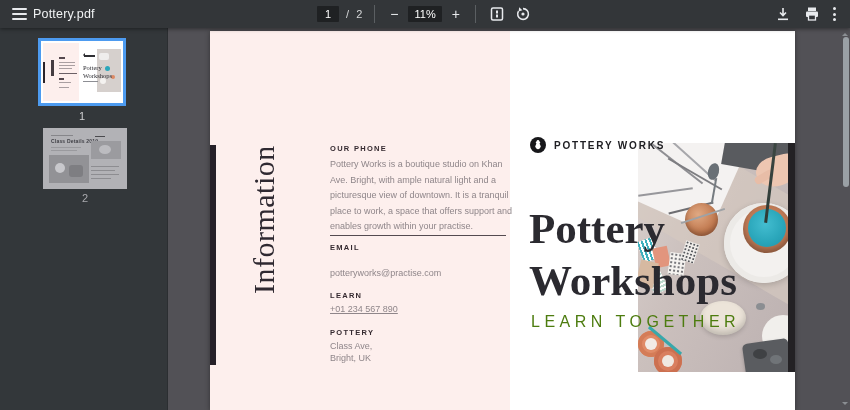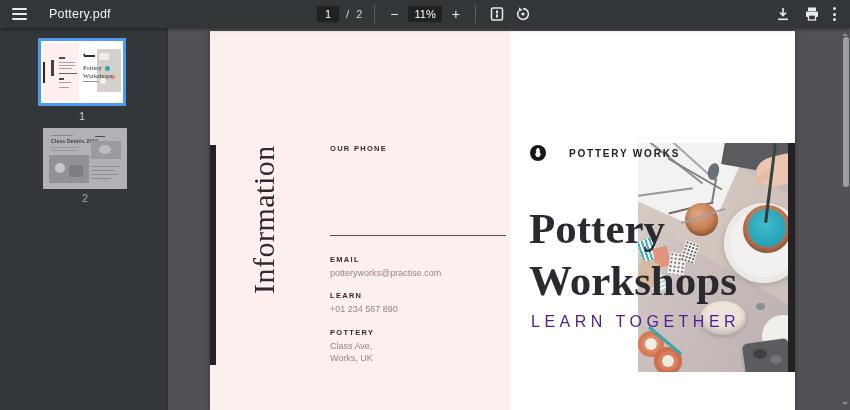--- a/index.html
+++ b/index.html
@@ -6,21 +6,21 @@
   html,body { width:850px; height:410px; overflow:hidden; }
   body { font-family:"Liberation Sans", sans-serif; background:#525156; }
   .app { position:relative; width:850px; height:410px; }
 
   
   .toolbar {
     position:relative; z-index:20; height:28px; background:var(--toolbar_bg,#333639);
     display:flex; align-items:center; color:#e8eaed;
     box-shadow:0 1px 4px rgba(0,0,0,.45);
   }
-  .tb-left { display:flex; align-items:center; gap:20px; padding-left:10px; }
+  .tb-left { display:flex; align-items:center; gap:4px; padding-left:10px; }
   .icon-btn { background:none; border:none; cursor:pointer; display:flex; align-items:center; justify-content:center; padding:2px; }
   .hamburger { display:flex; flex-direction:column; gap:3px; }
   .hamburger i { display:block; width:15px; height:2px; background:#e8eaed; border-radius:1px; }
   .doc-title { font-size:12.5px; color:#f1f3f4; letter-spacing:.2px; }
   .tb-center { position:absolute; left:0; right:0; margin:auto; width:max-content; display:flex; align-items:center; gap:7px; }
   .page-input { width:22px; height:16px; background:#1f2123; border:none; color:#fff; font-size:11px; text-align:center; border-radius:1px; font-family:"Liberation Sans",sans-serif; }
   .tb-text { font-size:11px; color:#d5d7d8; }
   .tb-sep { width:1px; height:18px; background:#5b5f62; margin:0 5px; }
   .zoom-sign { font-size:14px; color:#e8eaed; background:none; border:none; cursor:pointer; line-height:1; padding:0 3px; }
   .zoom-box { background:#1f2123; color:#fff; font-size:11px; padding:2px 6px; border-radius:1px; }
@@ -85,28 +85,28 @@
     position:absolute; left:32px; top:104px; width:44px; height:170px;
     writing-mode:vertical-rl; transform:rotate(180deg);
     display:flex; align-items:center; justify-content:center;
     font-family:"Liberation Serif",serif; font-size:30px; color:#2f2931; letter-spacing:.5px;
   }
   .info-h { position:absolute; left:120px; font-size:7.5px; font-weight:bold; letter-spacing:1.3px; color:#352a30; }
   .info-t { position:absolute; left:120px; font-size:9px; color:#8f868a; }
   #studio-h { top:113px; }
   #studio-p { top:126px; width:184px; line-height:15.5px; }
   .info-hr { position:absolute; left:120px; top:204px; width:176px; border:none; border-top:1px solid #544a50; }
-  #email-h { top:224px;text-align:center; } #email-v { top:237px; }
-  #phone-h { top:260px; } #phone-v { top:273px; }
+  #email-h { top:212px;text-align:center; } #email-v { top:237px; }
+  #phone-h { top:260px; } #phone-v { top:273px;text-decoration:underline; }
   #addr-h  { top:297px; } #addr-1 { top:310px; } #addr-2 { top:322px; }
 
-  .brand { position:absolute; left:320px; top:114px; display:flex; align-items:center; gap:23px; z-index:3; }
+  .brand { position:absolute; left:320px; top:106px; display:flex; align-items:center; gap:8px; z-index:3; }
   .brand-text { font-size:10px; font-weight:bold; letter-spacing:1.8px; color:#202024; }
   .cover-title { position:absolute; left:319px; top:172px; z-index:3; font-family:"Liberation Serif",serif; font-size:43px; line-height:52px; color:#2b2a30; }
-  .cover-sub { position:absolute; left:321px; top:282px; z-index:3; font-size:16px; letter-spacing:4.5px; color:#4c1d95; }
+  .cover-sub { position:absolute; left:321px; top:282px; z-index:3; font-size:16px; letter-spacing:4.5px; color:#4d7c0f; }
 
   
   .photo { position:absolute; left:428px; top:112px; width:150px; height:229px; overflow:hidden; z-index:1;
            background:linear-gradient(115deg,#d9d0cd 0%,#cbc0bd 40%,#bcb1b1 100%); }
   .photo i { position:absolute; display:block; }
   .ph-runner { left:-30px; top:30px; width:260px; height:95px; background:rgba(214,201,192,.65); transform:rotate(30deg); }
   .ph-white { left:-34px; top:-44px; width:134px; height:112px; background:#f4f2f1; transform:rotate(24deg); }
   .ph-dark { right:-14px; top:-12px; width:78px; height:40px; background:#595b5f; transform:rotate(10deg); }
   .ph-t1 { left:2px; top:18px; width:70px; height:2px; background:#8f8f93; transform:rotate(38deg); }
   .ph-t2 { left:8px; top:10px; width:80px; height:2px; background:#a7a7ab; transform:rotate(42deg); }
@@ -267,28 +267,29 @@
     </aside>
 
     <main class="viewer">
       <div class="page">
 
         <div class="page-pink"></div>
         <div class="spine"></div>
         <div class="vertical-title">Information</div>
 
         <div class="info-h" id="studio-h">OUR PHONE</div>
+        <div class="info-t" id="studio-p">Pottery Works is a boutique studio on Khan Ave. Bright, with ample natural light and a picturesque view of downtown. It is a tranquil place to work, a space that offers support and enables growth within your practise.</div>
         <hr class="info-hr">
         <div class="info-h" id="email-h">EMAIL</div>
         <div class="info-t" id="email-v">potteryworks@practise.com</div>
         <div class="info-h" id="phone-h">LEARN</div>
         <div class="info-t" id="phone-v">+01 234 567 890</div>
         <div class="info-h" id="addr-h">POTTERY</div>
         <div class="info-t" id="addr-1">Class Ave,</div>
-        <div class="info-t" id="addr-2">Works, UK</div>
+        <div class="info-t" id="addr-2">Bright, UK</div>
 
         <div class="brand">
           <svg width="16" height="16" viewBox="0 0 16 16">
               <circle cx="8" cy="8" r="8" fill="#17171a"></circle>
               <path d="M8 3.1c1.7 0 1.1 1.9 2.4 2.4-.9.5-.9 1.1-.4 2a2.7 2.7 0 1 1-4 0c.5-.9.5-1.5-.4-2C6.9 5 6.3 3.1 8 3.1Z" fill="#fff"></path>
             </svg>
           <span class="brand-text">POTTERY WORKS</span>
         </div>
 
         <div class="photo">

